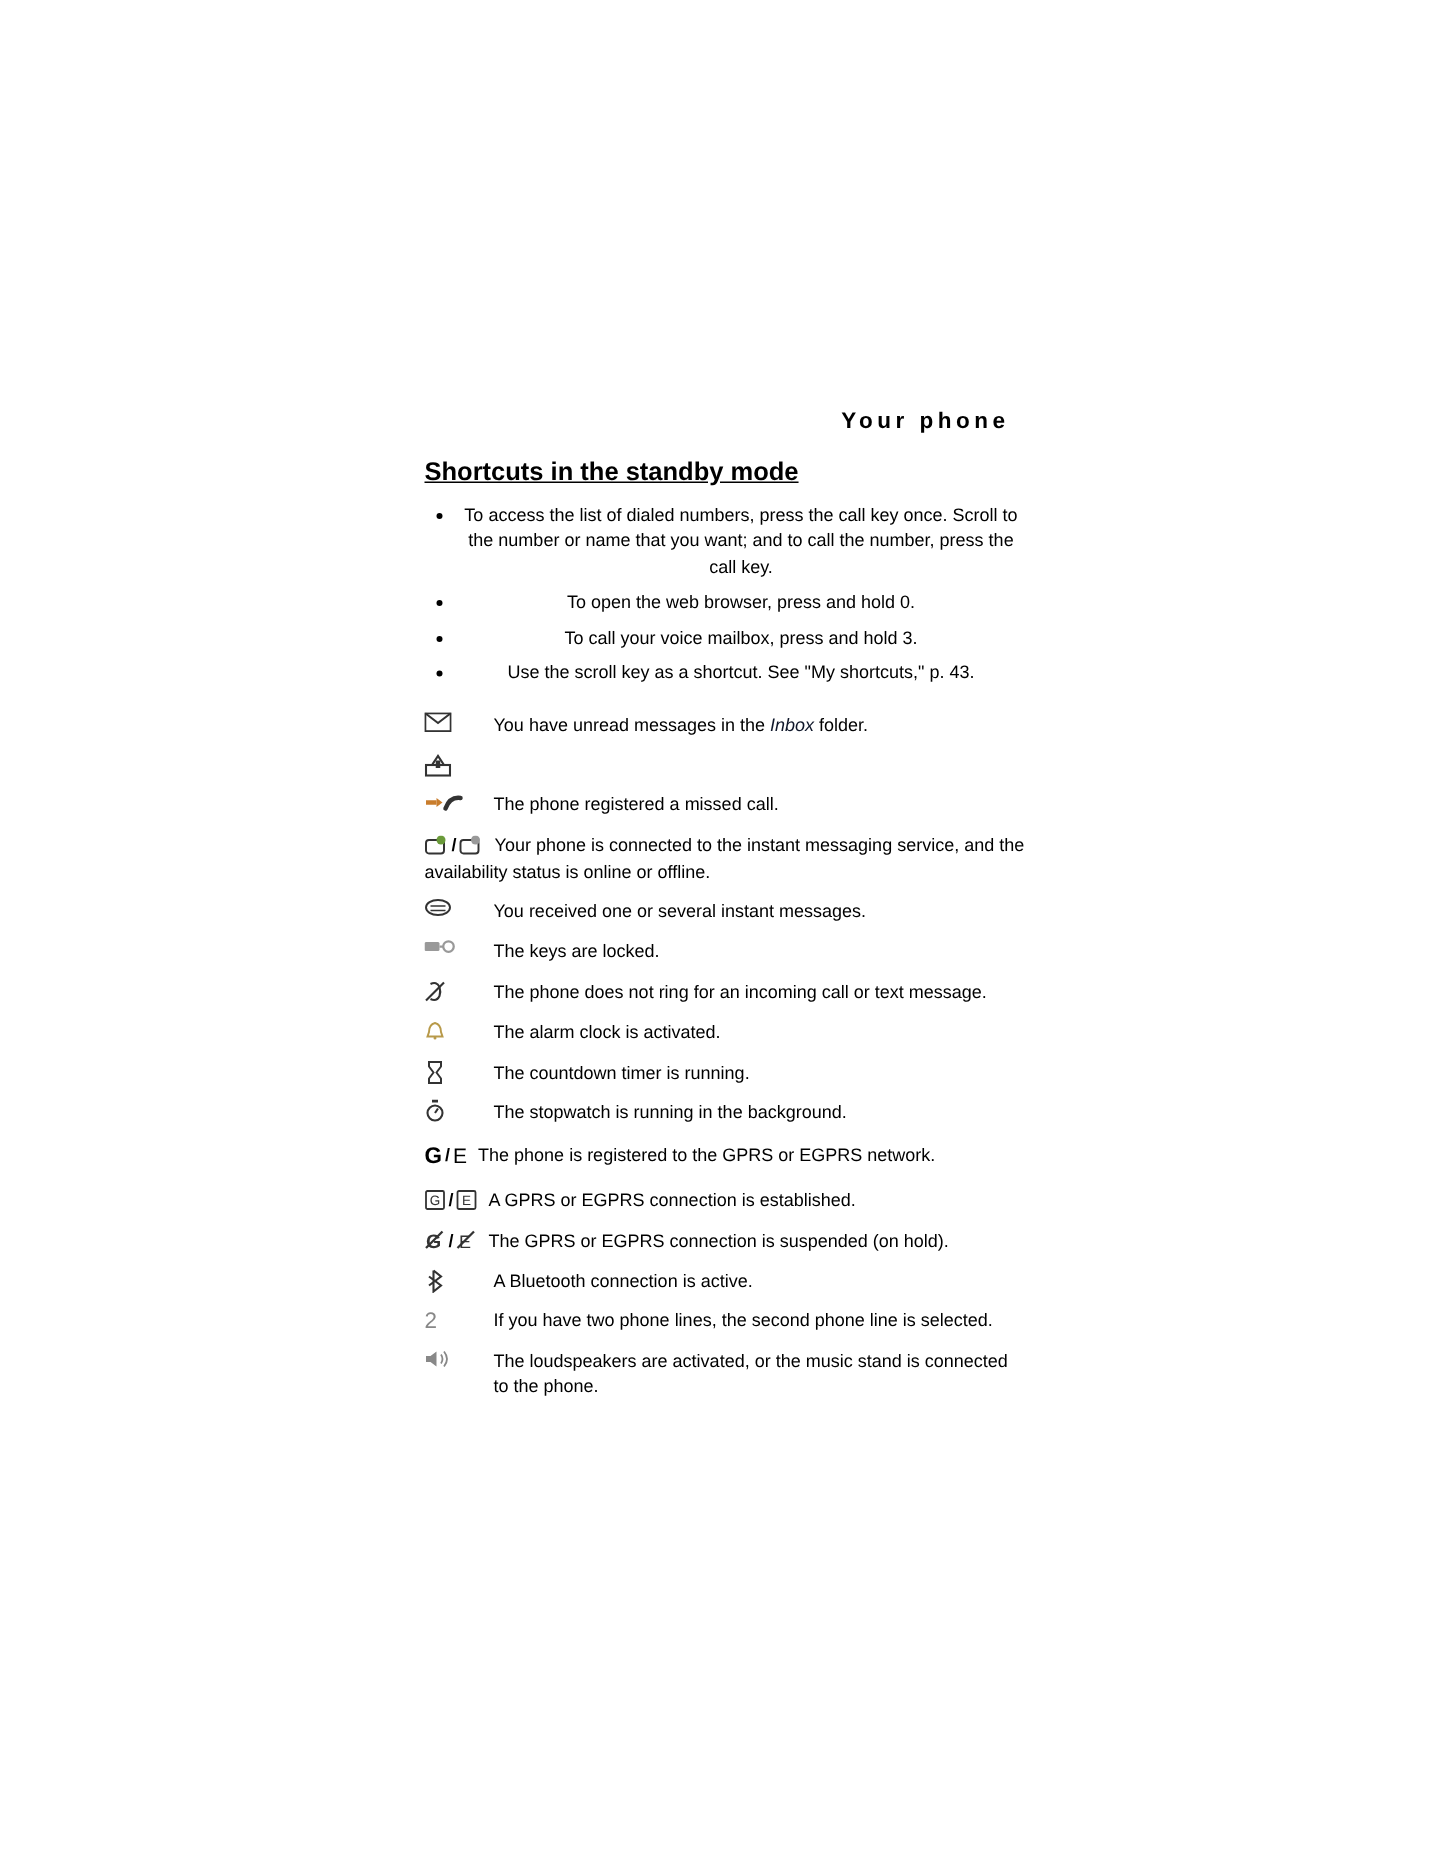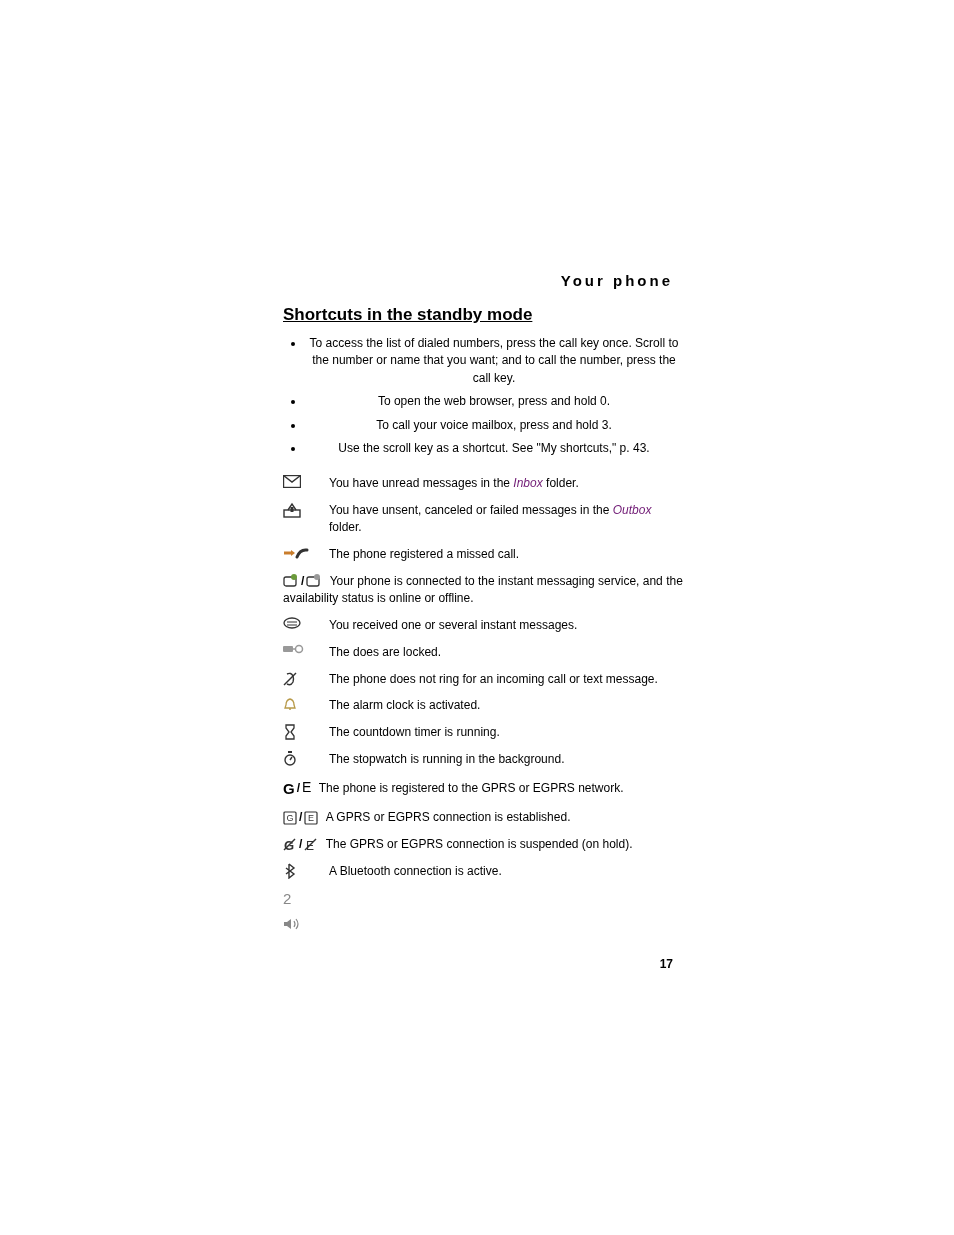--- a/index.html
+++ b/index.html
@@ -54,21 +54,21 @@
     display: flex;
     align-items: center;
     justify-content: flex-start;
   }
   .desc-col {
     flex: 1 1 auto;
     font-size: 12px;
     line-height: 1.4;
   }
   .link {
-    color: #701a75;
+    color: #0f172a;
     font-style: italic;
   }
   .page-num {
     text-align: right;
     font-weight: bold;
     font-size: 12px;
     margin-top: 26px;
     padding-right: 10px;
   }
   .sep {
@@ -112,23 +112,20 @@
   <div class="row">
     <div class="icon-col">
       <span>
         <svg width="18" height="16" viewBox="0 0 18 16">
             <rect x="1" y="8" width="16" height="7" fill="none" stroke="#333" stroke-width="1.4"></rect>
             <path d="M5 8 L9 2 L13 8" fill="none" stroke="#333" stroke-width="1.4"></path>
             <rect x="7.5" y="5" width="3" height="5" fill="#333"></rect>
           </svg>
       </span>
     </div>
-    <div class="desc-col">
-      <span>You have unsent, canceled or failed messages in the </span><span class="link">Outbox</span><span> folder.</span>
-    </div>
   </div>
 
   <div class="row">
     <div class="icon-col">
       <span>
         <svg width="26" height="14" viewBox="0 0 26 14">
             <path d="M1 7 L8 7" stroke="#c97d2c" stroke-width="3" fill="none"></path>
             <path d="M8 4 L12 7 L8 10 Z" fill="#c97d2c"></path>
             <path d="M14 11 Q17 3 24 4" stroke="#333" stroke-width="3" fill="none" stroke-linecap="round"></path>
           </svg>
@@ -171,21 +168,21 @@
   <div class="row">
     <div class="icon-col">
       <span>
         <svg width="22" height="10" viewBox="0 0 22 10">
             <rect x="0" y="2" width="10" height="6" rx="1" fill="#999"></rect>
             <circle cx="16" cy="5" r="3.5" fill="none" stroke="#999" stroke-width="1.5"></circle>
             <line x1="10" y1="5" x2="13" y2="5" stroke="#999" stroke-width="1.5"></line>
           </svg>
       </span>
     </div>
-    <div class="desc-col">The does are locked.</div>
+    <div class="desc-col">The keys are locked.</div>
   </div>
 
   <div class="row">
     <div class="icon-col">
       <span>
         <svg width="14" height="16" viewBox="0 0 14 16">
             <path d="M4 3 Q8 1 10 5 Q11 8 10 11 Q8 15 4 13" fill="none" stroke="#333" stroke-width="1.4"></path>
             <line x1="1" y1="14" x2="13" y2="2" stroke="#333" stroke-width="1.4"></line>
           </svg>
       </span>
@@ -285,29 +282,30 @@
           </svg>
       </span>
     </div>
     <div class="desc-col">A Bluetooth connection is active.</div>
   </div>
 
   <div class="row">
     <div class="icon-col">
       <span style="font-size:15px;color:#888;font-family:Arial">2</span>
     </div>
+    <div class="desc-col">If you have two phone lines, the second phone line is selected.</div>
   </div>
 
 
   <div class="row">
     <div class="icon-col">
       <span>
         <svg width="18" height="14" viewBox="0 0 18 14">
             <path d="M1 5 L4 5 L8 2 L8 12 L4 9 L1 9 Z" fill="#888"></path>
             <path d="M11 4 Q13 7 11 10" fill="none" stroke="#888" stroke-width="1.2"></path>
             <path d="M13 2 Q17 7 13 12" fill="none" stroke="#888" stroke-width="1.2"></path>
           </svg>
       </span>
     </div>
-  </div>
-
-  <div class="page-num">17</div>
+    <div class="desc-col">The loudspeakers are activated, or the music stand is connected to the phone.</div>
+  </div>
+
 </div>
 
 </body></html>

